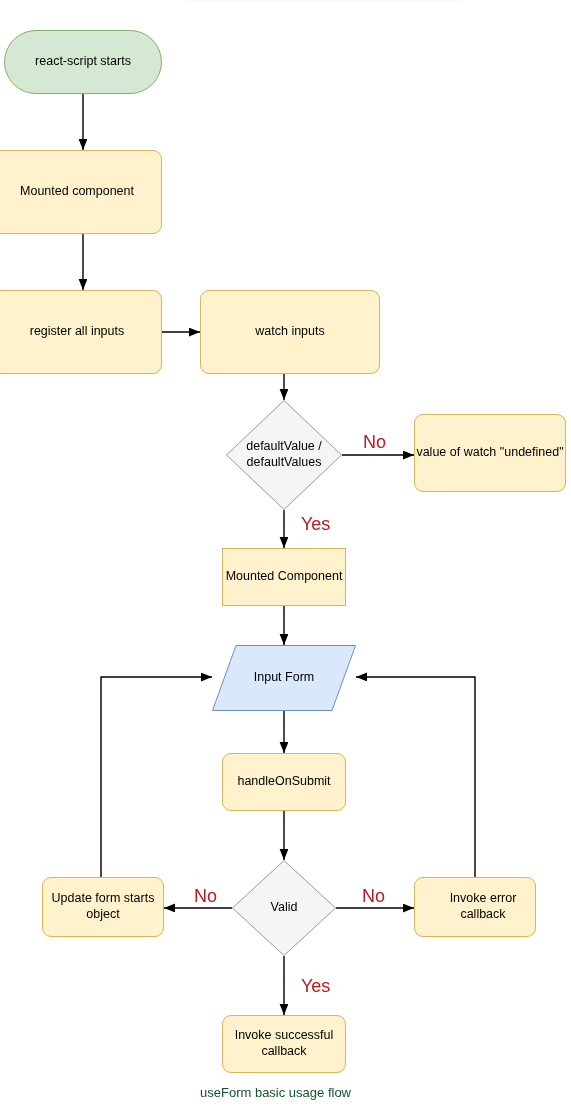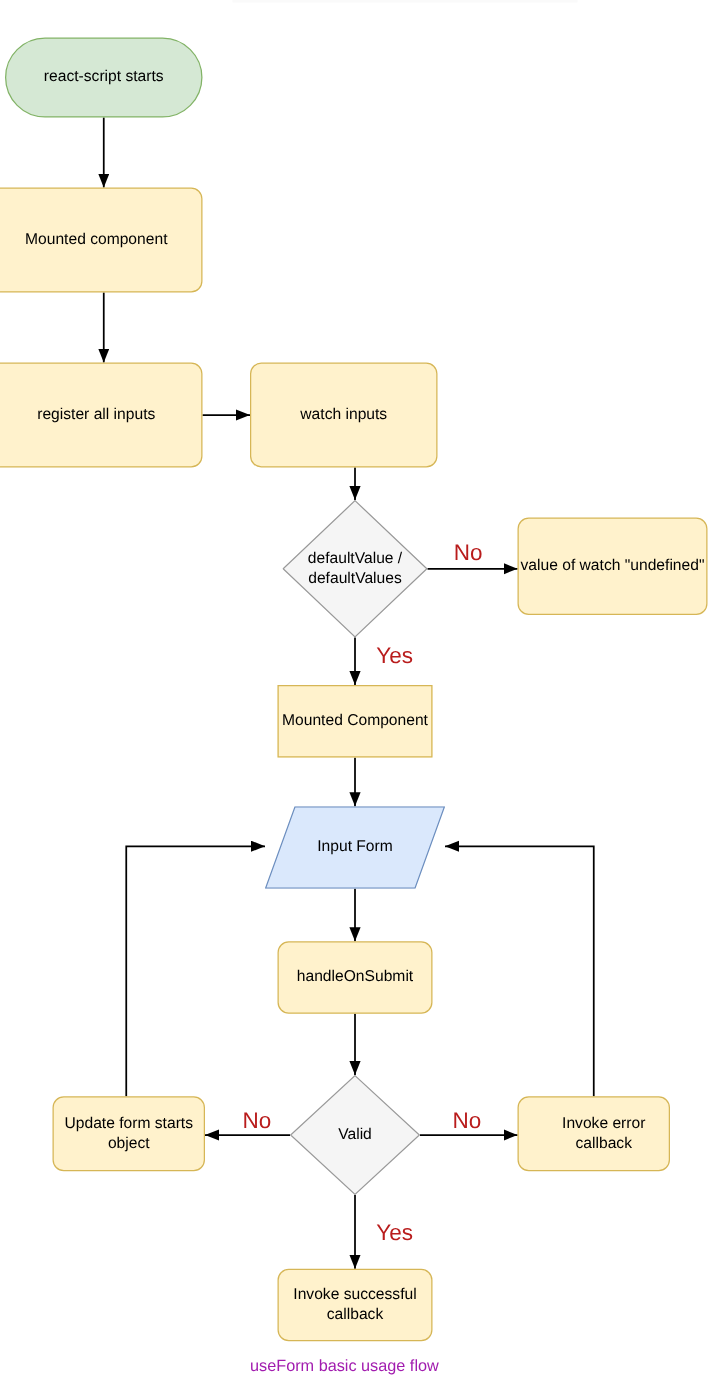--- a/index.html
+++ b/index.html
@@ -69,21 +69,21 @@
   }
   .edge-label {
     position: absolute;
     font-size: 18px;
     color: #b91c1c;
     white-space: nowrap;
   }
   .caption {
     position: absolute;
     font-size: 13px;
-    color: #a21caf;
+    color: #14532d;
     white-space: nowrap;
   }
   .crop-line {
     position: absolute;
     background: #fafafa;
   }
 </style>
 </head>
 <body>
 
@@ -110,21 +110,21 @@
       <polyline points="475,877 475,677 356,677" fill="none" stroke="#000000" stroke-width="1.4" marker-end="url(#arrowhead)"></polyline>
     </g>
 </svg>
 
 <div class="crop-line" style="left:186px; top:0px; width:276px; height:2px;"></div>
 
 <div id="nodes-layer">
     <div class="node shape-terminator" style="left: 4px; top: 30px; width: 158px; height: 64px;"><span class="node-label">react-script starts</span></div>
     <div class="node shape-rounded" style="left: -8px; top: 150px; width: 170px; height: 84px;"><span class="node-label">Mounted component</span></div>
     <div class="node shape-rounded" style="left: -8px; top: 290px; width: 170px; height: 84px;"><span class="node-label">register all inputs</span></div>
-    <div class="node shape-rounded" style="left: 200px; top: 290px; width: 150px; height: 84px;"><span class="node-label">watch inputs</span></div>
+    <div class="node shape-rounded" style="left: 200px; top: 290px; width: 180px; height: 84px;"><span class="node-label">watch inputs</span></div>
     <div class="node shape-diamond" style="left: 226px; top: 400px; width: 116px; height: 110px;"><svg class="diamond-bg" viewBox="0 0 116 110" preserveAspectRatio="none">
         <polygon points="58,0.5 115.5,55 58,109.5 0.5,55" fill="#f5f5f5" stroke="#999999" stroke-width="1"></polygon>
       </svg><span class="node-label">defaultValue /
 defaultValues</span></div>
     <div class="node shape-rounded" style="left: 414px; top: 414px; width: 152px; height: 78px;"><span class="node-label">value of watch "undefined"</span></div>
     <div class="node shape-rect" style="left: 222px; top: 548px; width: 124px; height: 58px; align-items: center;"><span class="node-label">Mounted Component</span></div>
     <div class="node shape-parallelogram" style="left: 212px; top: 645px; width: 144px; height: 66px;"><svg class="para-bg" viewBox="0 0 144 66" preserveAspectRatio="none">
         <polygon points="24,0.5 143.5,0.5 120,65.5 0.5,65.5" fill="#dae8fc" stroke="#6c8ebf" stroke-width="1"></polygon>
       </svg><span class="node-label">Input Form</span></div>
     <div class="node shape-rounded" style="left: 222px; top: 753px; width: 124px; height: 58px;"><span class="node-label">handleOnSubmit</span></div>

